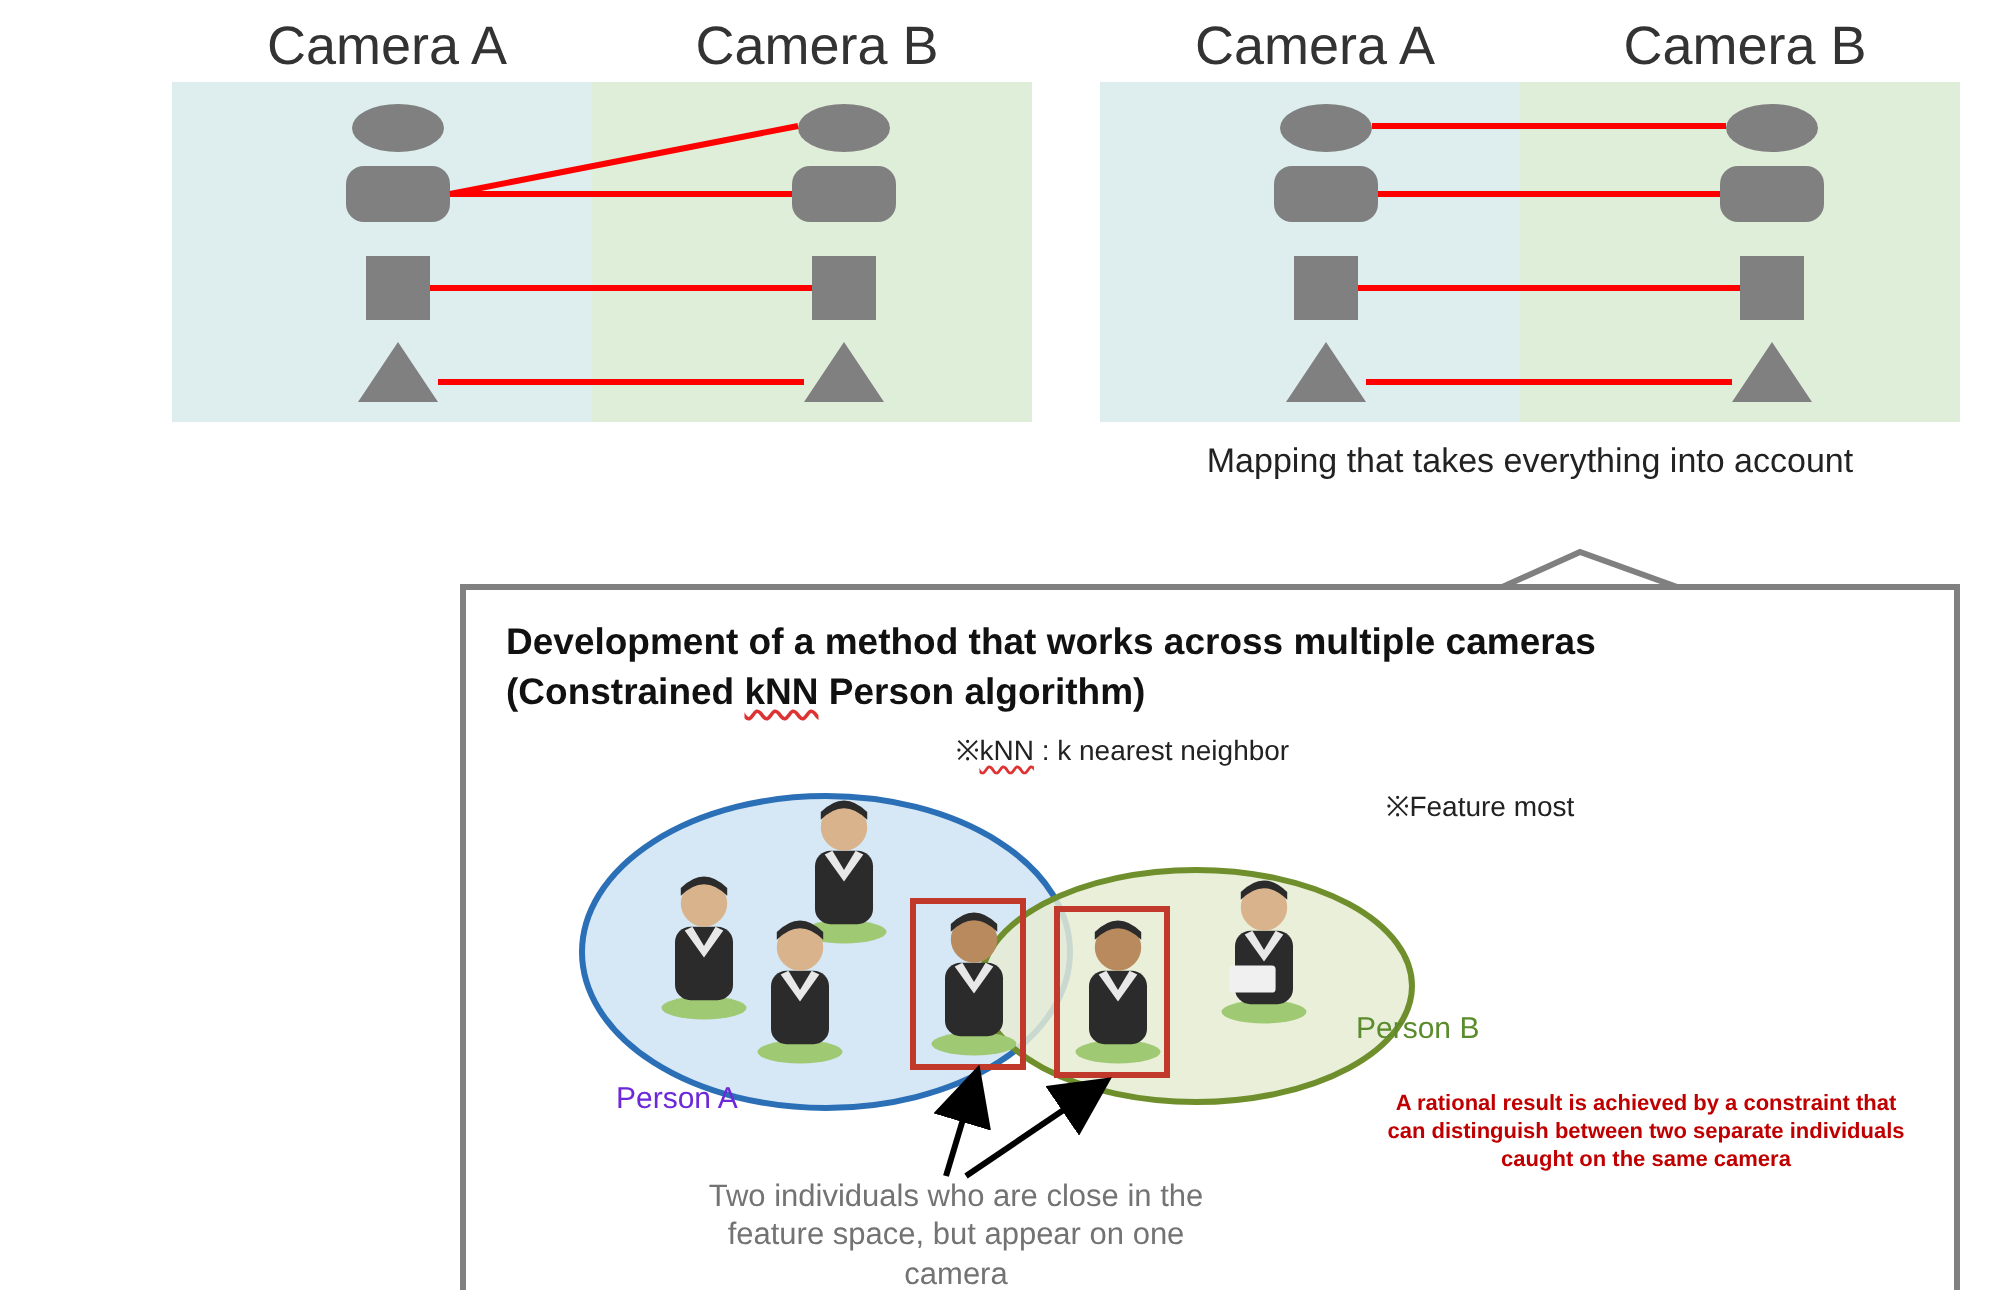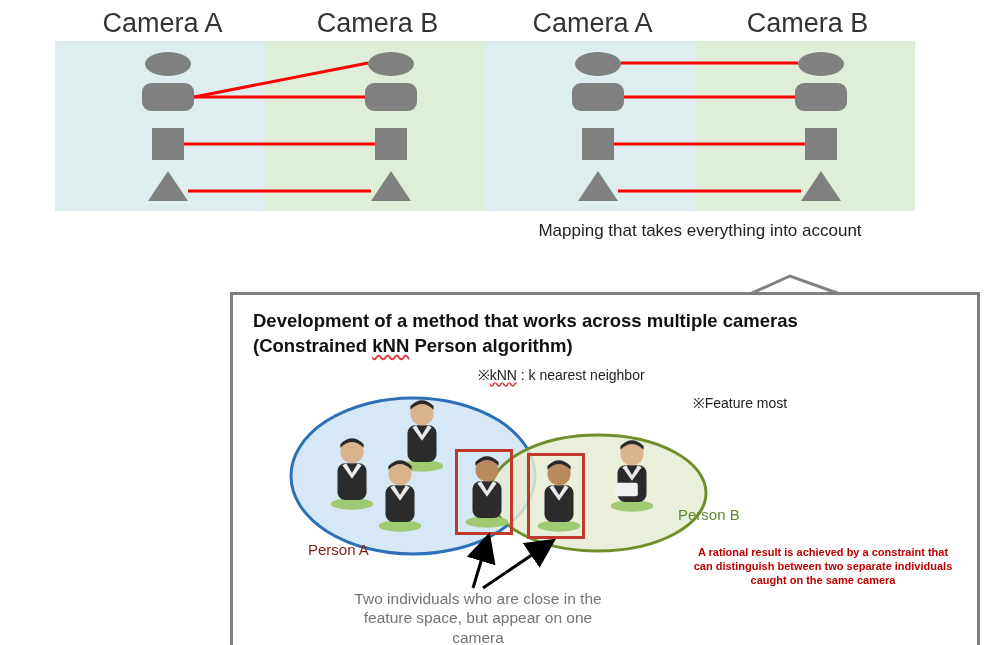--- a/index.html
+++ b/index.html
@@ -6,22 +6,23 @@
   body {
     width: 1000px;
     height: 645px;
     background: #fff;
     font-family: Arial, Helvetica, sans-serif;
     position: relative;
     overflow: hidden;
   }
   .top-row {
     display: flex;
-    justify-content: flex-start;
+    justify-content: space-between;
     padding: 8px 20px 0 55px;
+    margin-left: 31px;
   }
   .comparison {
     width: 430px;
     position: relative;
   }
   .cam-labels {
     display: flex;
     justify-content: space-around;
     font-size: 27px;
     color: #333;
@@ -104,21 +105,21 @@
   .knn-note .wavy { text-decoration: underline wavy #d33; }
   .fs-note  { left: 440px; top: 30px; display: flex; gap: 2px; }
   .asterisk {
     display: inline-flex; align-items: center; justify-content: center;
     font-size: 14px; line-height: 1;
   }
   .oval-svg { position: absolute; }
   .oval-a { left: 30px; top: 28px; }
   .oval-b { left: 235px; top: 68px; }
   .person-lbl { position: absolute; font-size: 15px; }
-  .pA-lbl { color: #7f1d1d; left: 55px; top: 178px; }
+  .pA-lbl { color: #6d28d9; left: 55px; top: 178px; }
   .pB-lbl { color: #5a8b2d; left: 425px; top: 143px; }
 
   .person {
     position: absolute;
     width: 58px;
     height: 80px;
   }
   .person svg { width: 100%; height: 100%; }
   .sel-box {
     position: absolute;

